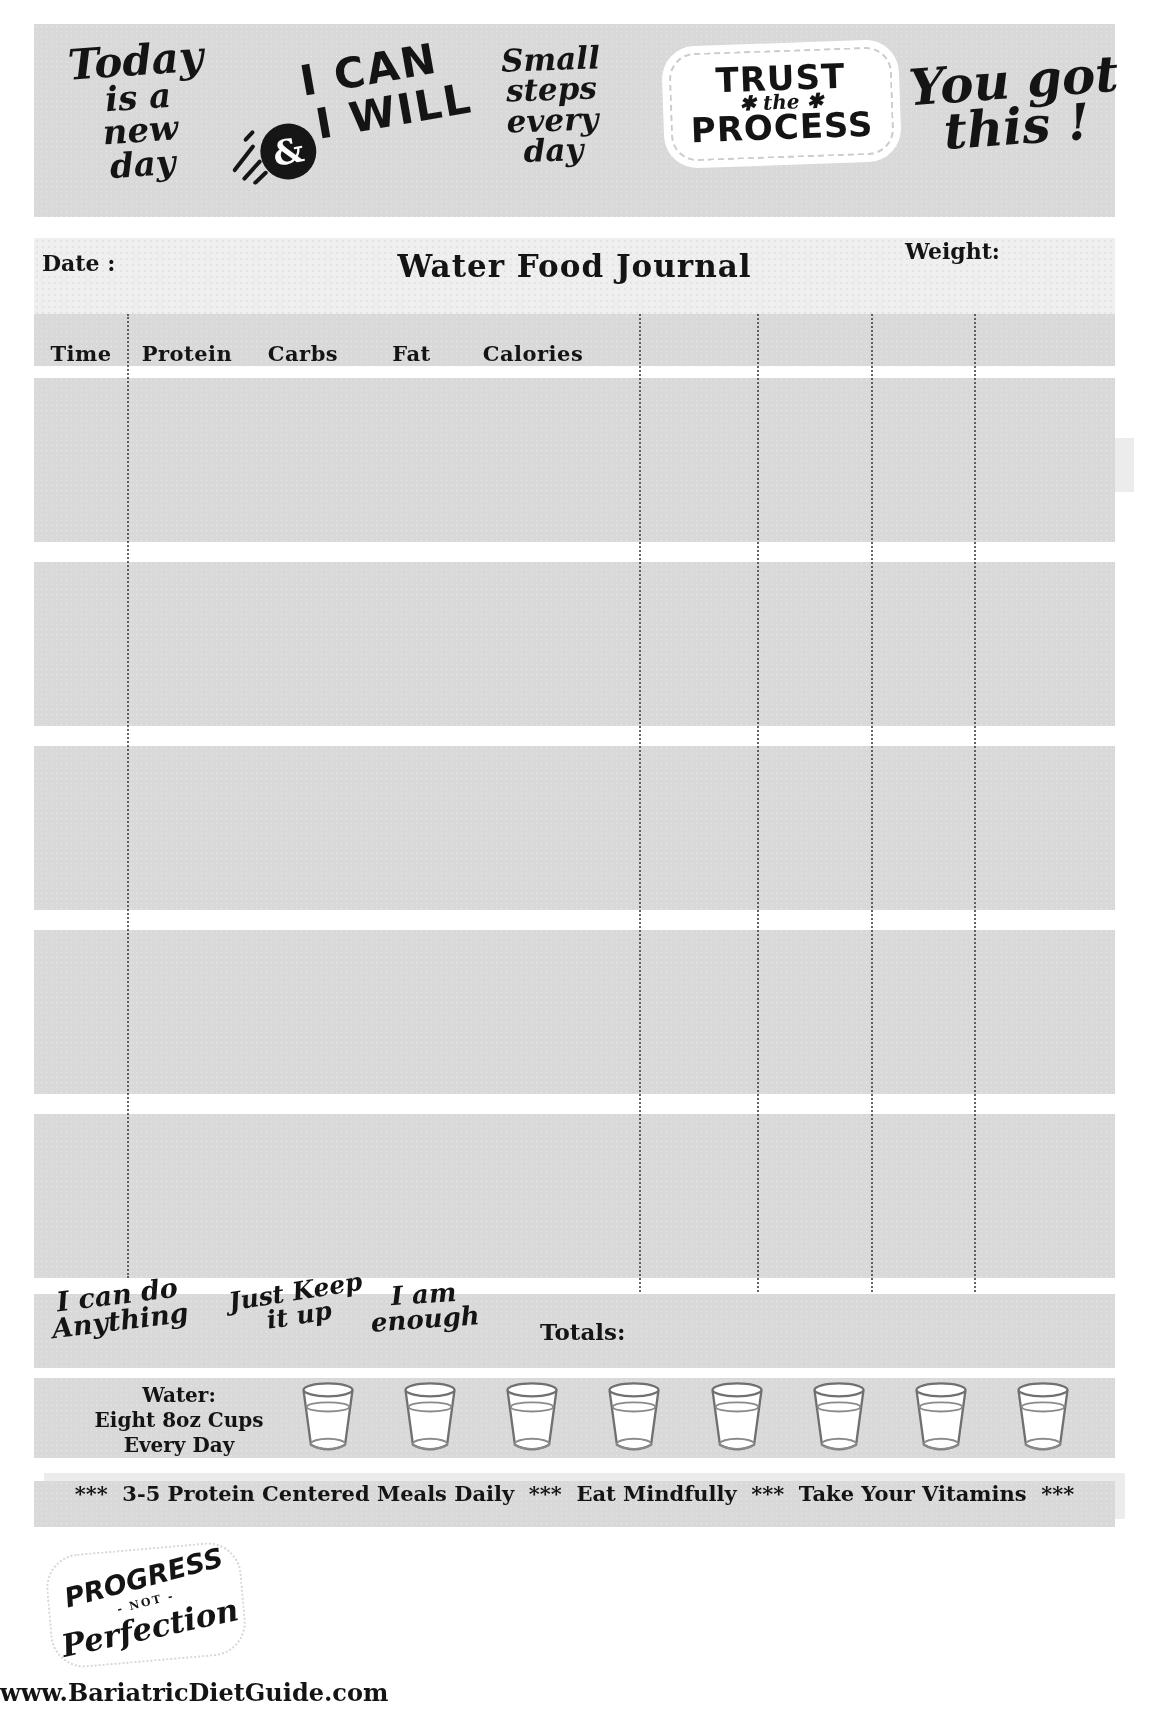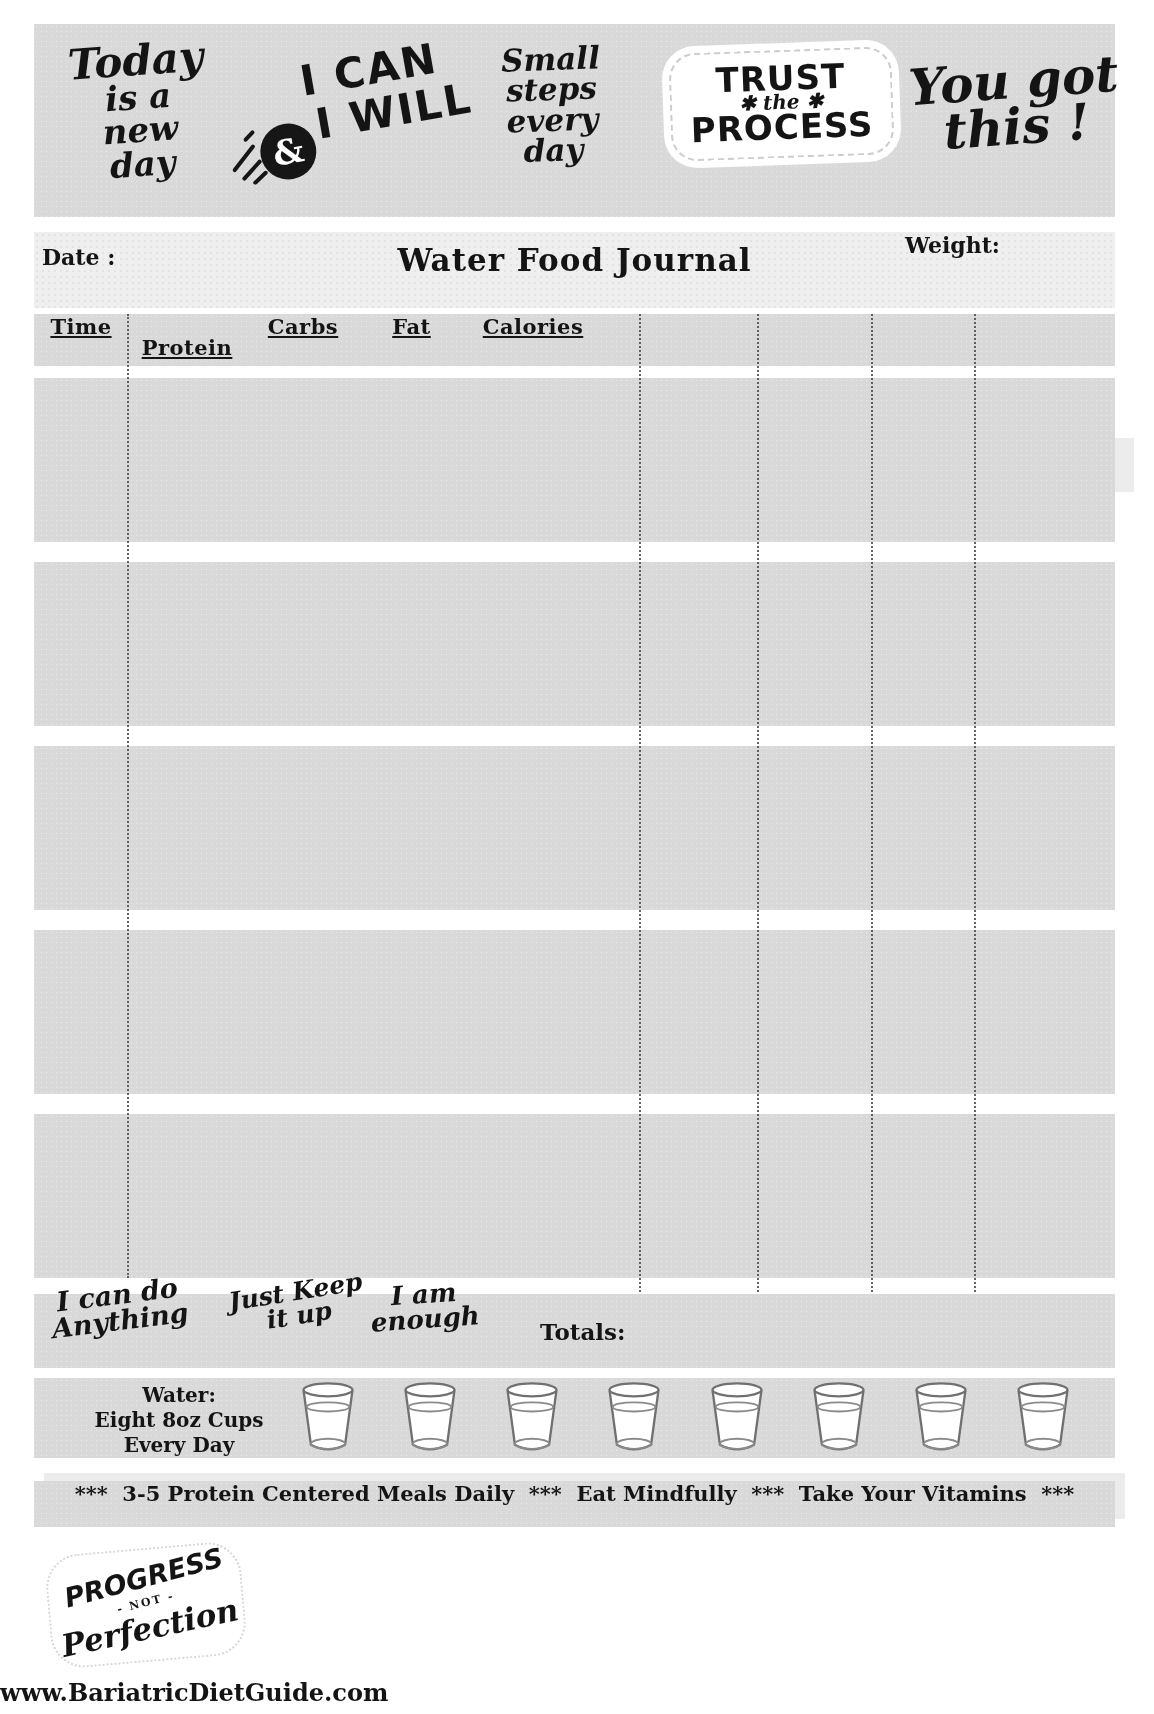--- a/index.html
+++ b/index.html
@@ -12,20 +12,21 @@
   .band { position:absolute; left:34px; width:1081px; }
   .gray {
     background-color:#d9d9d9;
     background-image: radial-gradient(rgba(255,255,255,0.45) 0.8px, transparent 0.9px);
     background-size:5px 5px;
   }
   .lightgray {
     background-color:#efefef;
     background-image: radial-gradient(rgba(0,0,0,0.05) 0.8px, transparent 0.9px);
     background-size:6px 6px;
+    margin-top:6px;
   }
   
   .banner { top:24px; height:193px; }
   .script { font-style:italic; font-weight:bold; font-family:"DejaVu Serif", serif; }
   .q { position:absolute; text-align:center; line-height:0.98; }
   .q-today   { left:20px;  top:16px; width:170px; transform:rotate(-4deg); font-size:34px; }
   .q-today .big { font-size:42px; }
   .q-small   { left:438px; top:20px; width:160px; transform:rotate(-2deg); font-size:31px; }
   .q-yougot  { left:856px; top:34px; width:250px; transform:rotate(-4deg); font-size:50px; line-height:0.92; }
   .q-ican { left:218px; top:26px; width:230px; transform:rotate(-10deg); text-align:left; }
@@ -46,21 +47,21 @@
   
   .title-band { top:232px; height:76px; }
   .date-label   { position:absolute; left:8px;  top:12px; font-size:22px; font-weight:bold; }
   .page-title   { position:absolute; left:0; right:0; top:10px; text-align:center;
                   font-size:31px; font-weight:bold; letter-spacing:1px; }
   .weight-label { position:absolute; left:871px; top:0; font-size:22px; font-weight:bold; }
   .fill-zone { position:absolute; background:transparent; }
   .date-fill   { left:120px; top:238px; width:380px; height:42px; }
   .weight-fill { left:990px; top:238px; width:124px; height:42px; }
   
-  .thead { top:314px; height:52px; display:flex; align-items:flex-start;text-decoration:underline; }
+  .thead { top:314px; height:52px; display:flex; align-items:flex-end; }
   .th { display:flex; align-items:center; justify-content:center;
         font-size:21px; font-weight:bold; letter-spacing:0.5px; }
   .th-time{width:94px;} .th-food{width:512px;} .th-protein{width:118px;margin-top:21px;}
   .th-carbs{width:114px;} .th-fat{width:103px;} .th-calories{width:140px;}
   .rows { top:378px; display:flex; flex-direction:column; gap:20px; }
   .food-row { height:164px; }
   .vline { position:absolute; width:0; border-left:2px dotted #4a4a4a; opacity:0.85; }
   .vline-time     { left:127px; top:314px; height:964px; }
   .vline-protein  { left:639px; top:314px; height:1054px; }
   .vline-carbs    { left:757px; top:314px; height:1054px; }

